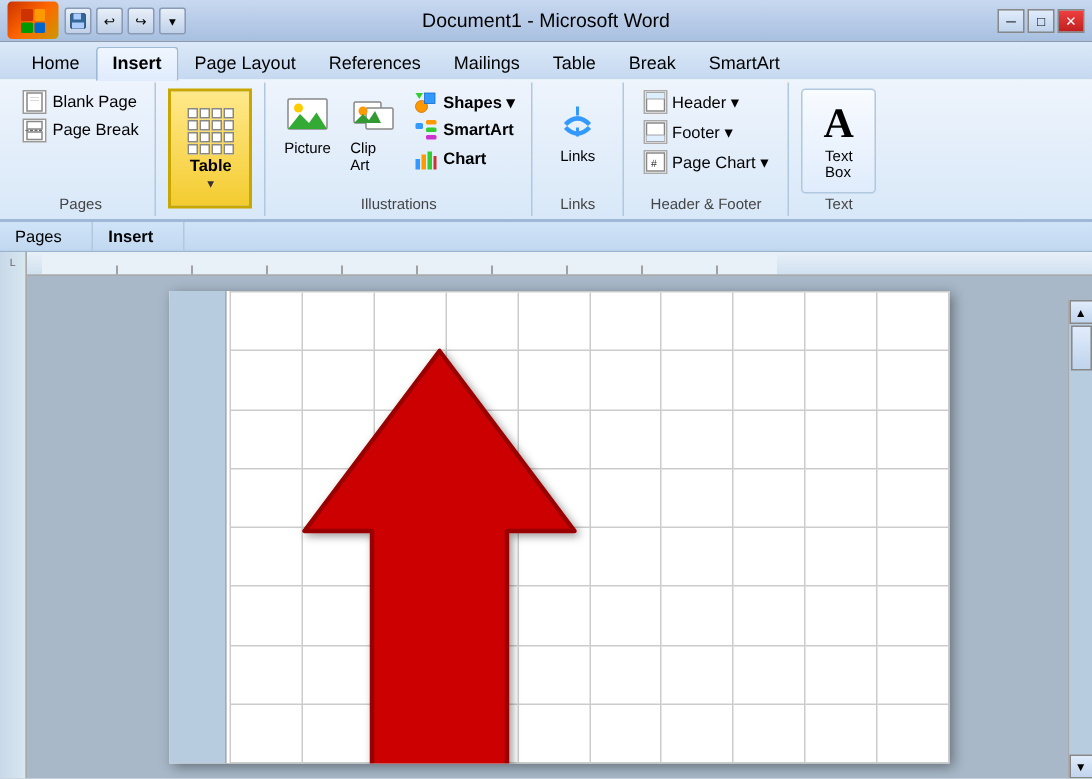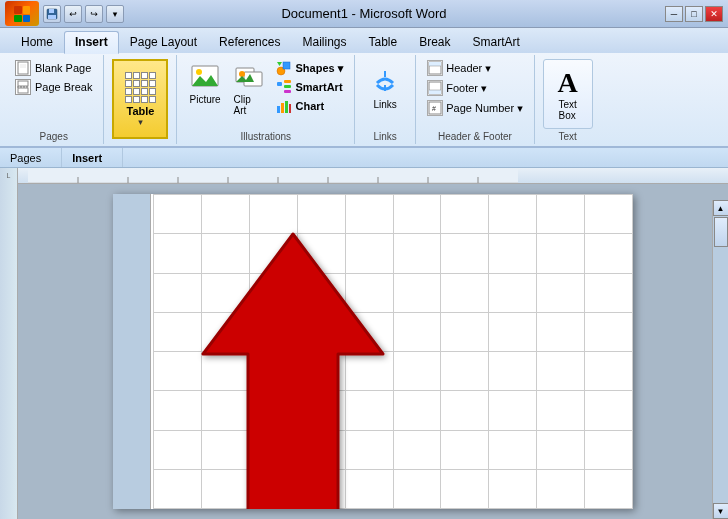--- a/index.html
+++ b/index.html
@@ -629,21 +629,21 @@
           </div>
           <span>Footer ▾</span>
         </div>
         <div class="hf-btn">
           <div class="hf-icon">
             <svg width="14" height="14" viewBox="0 0 14 14">
               <rect x="1" y="1" width="12" height="12" fill="white" stroke="#888"></rect>
               <text x="4" y="10" font-size="7" fill="#333">#</text>
             </svg>
           </div>
-          <span>Page Number ▾</span>
+          <span>Page Chart ▾</span>
         </div>
       </div>
     </div>
     <div class="group-label">Header &amp; Footer</div>
   </div>
 
   <div class="ribbon-group text-group" style="min-width:65px;">
     <div class="group-items">
       <div class="text-big-btn">
         <span class="text-A">A</span>

